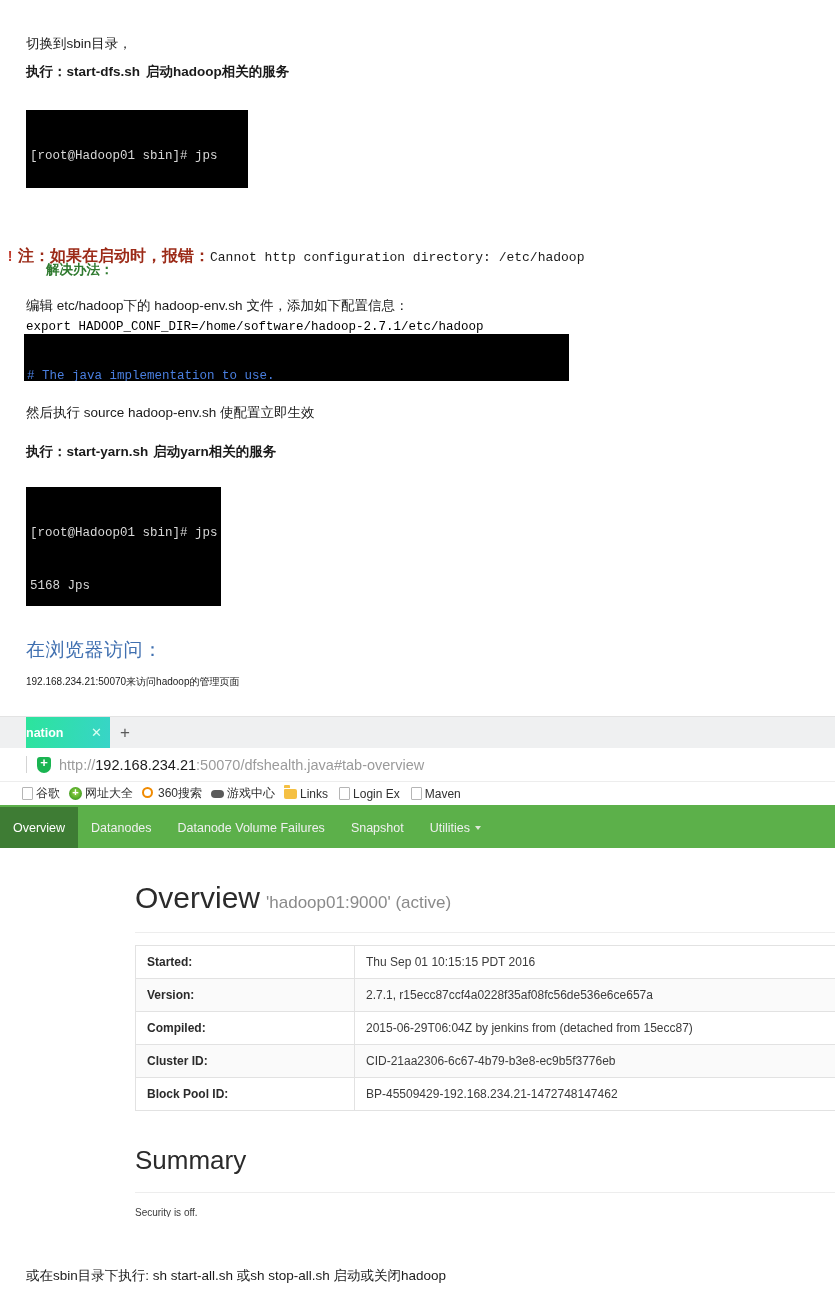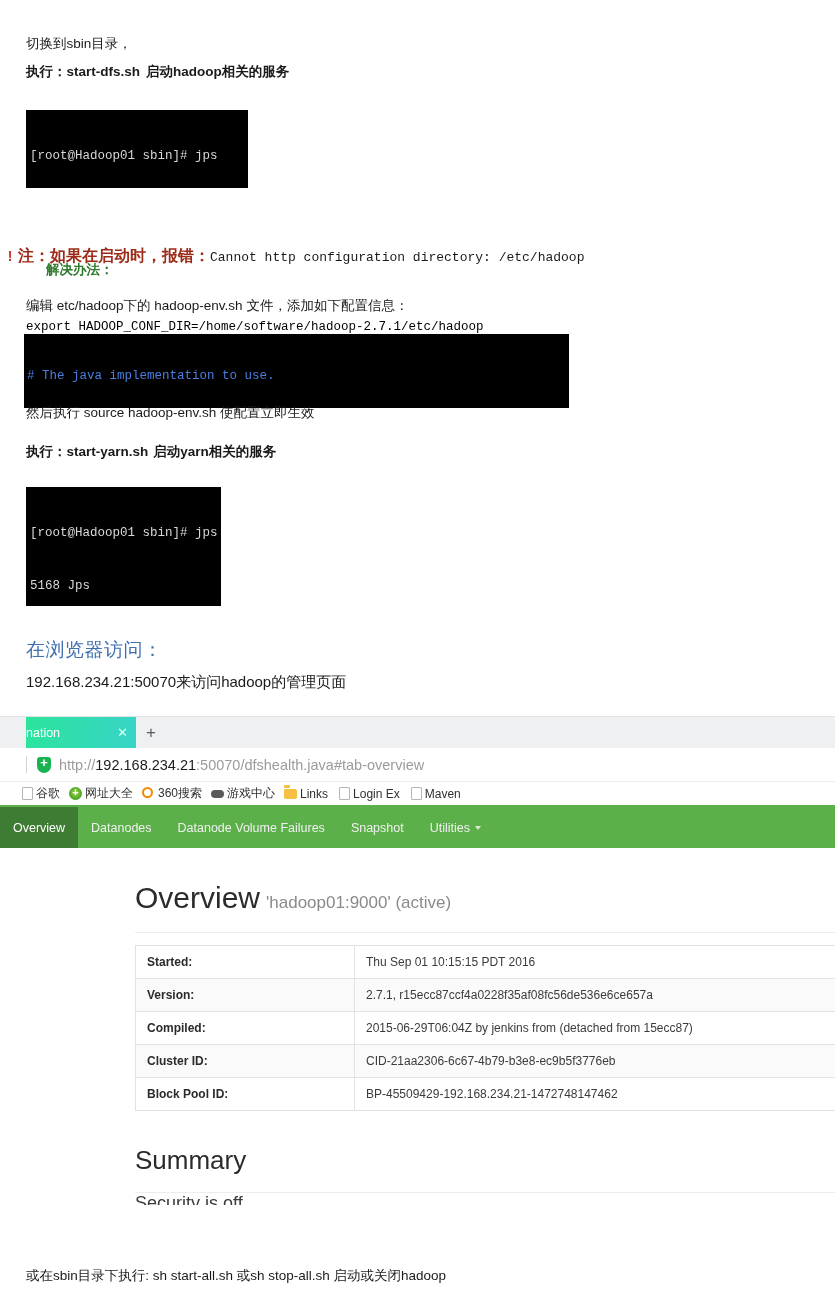--- a/index.html
+++ b/index.html
@@ -101,31 +101,32 @@
     border-top: 1px solid #e3e3e3;
   }
   .tabstrip {
     height: 31px;
     background: #eff0f1;
     display: flex;
     align-items: flex-end;
     position: relative;
   }
   .tab-active {
-    width: 110px;
+    width: 84px;
     height: 31px;
     margin-left: 26px;
     background: linear-gradient(100deg, #2ce49c 0%, #34d9bb 70%, #38d4c8 100%);
     display: flex;
     align-items: center;
     padding: 0 6px 0 0;
     box-sizing: border-box;
     color: #ffffff;
     font-size: 12.5px;
     position: relative;
+    font-weight: bold;
   }
   .tab-title {
     flex: 1;
     white-space: nowrap;
     overflow: hidden;
     color: #ffffff;
     padding-left: 0px;
   }
   .tab-close {
     color: #d9fff2;
@@ -307,22 +308,23 @@
   .ovtable tr:nth-child(even) td { background: #fafafa; }
   .h2 {
     font-size: 26px;
     font-weight: normal;
     color: #2b2b2b;
     margin: 34px 0 0 0;
   }
   .sec-clip {
     height: 12px;
     overflow: hidden;
-    font-size: 18px;
+    font-size: 10px;
     color: #3b3b3b;
+    margin-top: 14px;
   }
 </style>
 </head>
 <body>
 
 <div class="doc">
 
   <div style="position:absolute;left:26px;top:34px;">
     <span class="p">切换到sbin目录，</span>
   </div>
@@ -351,21 +353,21 @@
   </div>
 
   <div style="position:absolute;left:26px;top:296px;">
     <span class="p">编辑 etc/hadoop下的 hadoop-env.sh 文件，添加如下配置信息：</span>
   </div>
 
   <div style="position:absolute;left:26px;top:316px;">
     <span class="mono" style="font-size:12.5px;">export HADOOP_CONF_DIR=/home/software/hadoop-2.7.1/etc/hadoop</span>
   </div>
 
-  <div class="vim" style="position:absolute;left:24px;top:334px;width:545px;height:74px;">
+  <div class="vim" style="position:absolute;left:24px;top:334px;width:545px;height:47px;">
     <div><span class="c-comment"># The java implementation to use.</span></div>
     
     
     
   </div>
 
   <div style="position:absolute;left:26px;top:403px;">
     <span class="p">然后执行 source hadoop-env.sh 使配置立即生效</span>
   </div>
 
@@ -383,21 +385,21 @@
     
   </div>
   <div class="term term-clip" style="position:absolute;left:26px;top:597px;width:195px;">
     
   </div>
 
   <div style="position:absolute;left:26px;top:637px;">
     <span class="heading-blue">在浏览器访问：</span>
   </div>
   <div style="position:absolute;left:26px;top:671px;">
-    <span class="p" style="font-size:15px;">192.168.234.21:50070来访问hadoop的管理页面</span>
+    <span class="p" style="font-size:10px;">192.168.234.21:50070来访问hadoop的管理页面</span>
   </div>
 
   <div class="browser" style="position:absolute;left:0px;top:716px;width:835px;height:500px;">
 
     <div class="tabstrip">
       <div class="tab-active">
         <span class="tab-title">nation</span>
         <span class="tab-close">✕</span>
       </div>
       <div class="tab-new">+</div>

